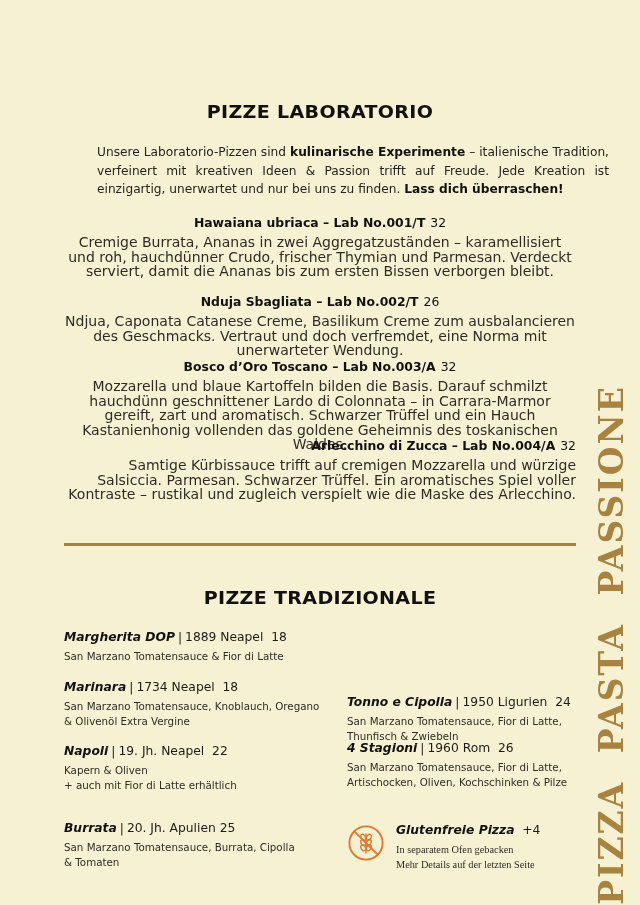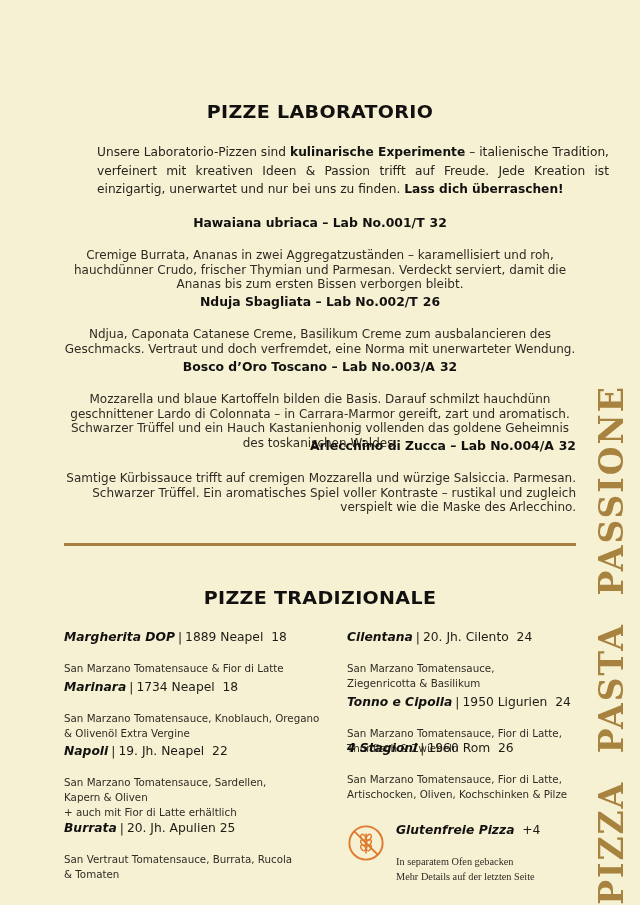--- a/index.html
+++ b/index.html
@@ -35,35 +35,35 @@
     text-align: justify;
     color: #26231e;
     margin-left: 33px;
   }
   .intro b { font-weight: bold; color: #121110; }
 
   .lab-item { position: absolute; left: 64px; width: 512px; text-align: center; }
   .lab-name {
     font-size: 12.4px; font-weight: bold; color: #121110; line-height: 17px;
   }
-  .lab-price { font-weight: bold; margin-left: 5px; margin-top: 20px; }
+  .lab-price { font-weight: normal; margin-left: 5px; margin-top: 20px; }
   .lab-desc {
-    font-size: 12px; line-height: 14.5px; color: #2f2b24; margin-top: 17px;
+    font-size: 14px; line-height: 14.5px; color: #2f2b24; margin-top: 4px;
   }
 
   .separator {
     position: absolute; left: 64px; top: 543px; width: 512px; height: 3px;
     background: #A7803F;
   }
 
   .trad-item { position: absolute; width: 270px; }
   .trad-head { font-size: 12.3px; line-height: 17px; color: #1d1b16; }
   .trad-head .name { font-weight: bold; color: #121110; font-style: italic; }
   .trad-head .sep { margin: 0 3px; }
-  .trad-desc { font-size: 10.3px; line-height: 15px; color: #2f2b24; margin-top: 15px; }
+  .trad-desc { font-size: 10.3px; line-height: 15px; color: #2f2b24; margin-top: 3px; }
 
   .gf-wrap { position: absolute; left: 347px; top: 822px; width: 240px; height: 50px; }
   .gf-icon { position: absolute; left: 0; top: 2px; width: 38px; height: 38px; }
   .gf-text { position: absolute; left: 49px; top: 0; }
   .gf-text .trad-head .name { font-weight: bold; }
 
   .vertical-brand {
     position: absolute;
     left: 611px; top: 645px;
     transform: translate(-50%, -50%) rotate(-90deg);
@@ -120,41 +120,33 @@
     <div class="trad-head"><span class="name">Marinara</span><span class="sep">|</span><span>1734 Neapel</span>&nbsp; <span>18</span></div>
     <div class="trad-desc">
         <div>San Marzano Tomatensauce, Knoblauch, Oregano</div>
         <div>&amp; Olivenöl Extra Vergine</div>
       </div>
   </div>
 
   <div class="trad-item" style="left:64px; top:743px;">
     <div class="trad-head"><span class="name">Napoli</span><span class="sep">|</span><span>19. Jh. Neapel</span>&nbsp; <span>22</span></div>
     <div class="trad-desc">
-        <div>San Marzano Tomatensauce, Sardellen,</div>
         <div>Kapern &amp; Oliven</div>
         <div>+ auch mit Fior di Latte erhältlich</div>
       </div>
   </div>
 
   <div class="trad-item" style="left:64px; top:820px;">
     <div class="trad-head"><span class="name">Burrata</span><span class="sep">|</span><span>20. Jh. Apulien</span> <span>25</span></div>
     <div class="trad-desc">
-        <div>San Vertraut Tomatensauce, Burrata, Rucola</div>
+        <div>San Marzano Tomatensauce, Burrata, Cipolla</div>
         <div>&amp; Tomaten</div>
       </div>
   </div>
 
-  <div class="trad-item" style="left:347px; top:629px;">
-    <div class="trad-head"><span class="name">Cilentana</span><span class="sep">|</span><span>20. Jh. Cilento</span>&nbsp; <span>24</span></div>
-    <div class="trad-desc">
-        <div>San Marzano Tomatensauce,</div>
-        <div>Ziegenricotta &amp; Basilikum</div>
-      </div>
-  </div>
 
   <div class="trad-item" style="left:347px; top:694px;">
     <div class="trad-head"><span class="name">Tonno e Cipolla</span><span class="sep">|</span><span>1950 Ligurien</span>&nbsp; <span>24</span></div>
     <div class="trad-desc">
         <div>San Marzano Tomatensauce, Fior di Latte,</div>
         <div>Thunfisch &amp; Zwiebeln</div>
       </div>
   </div>
 
   <div class="trad-item" style="left:347px; top:740px; width:240px;">

